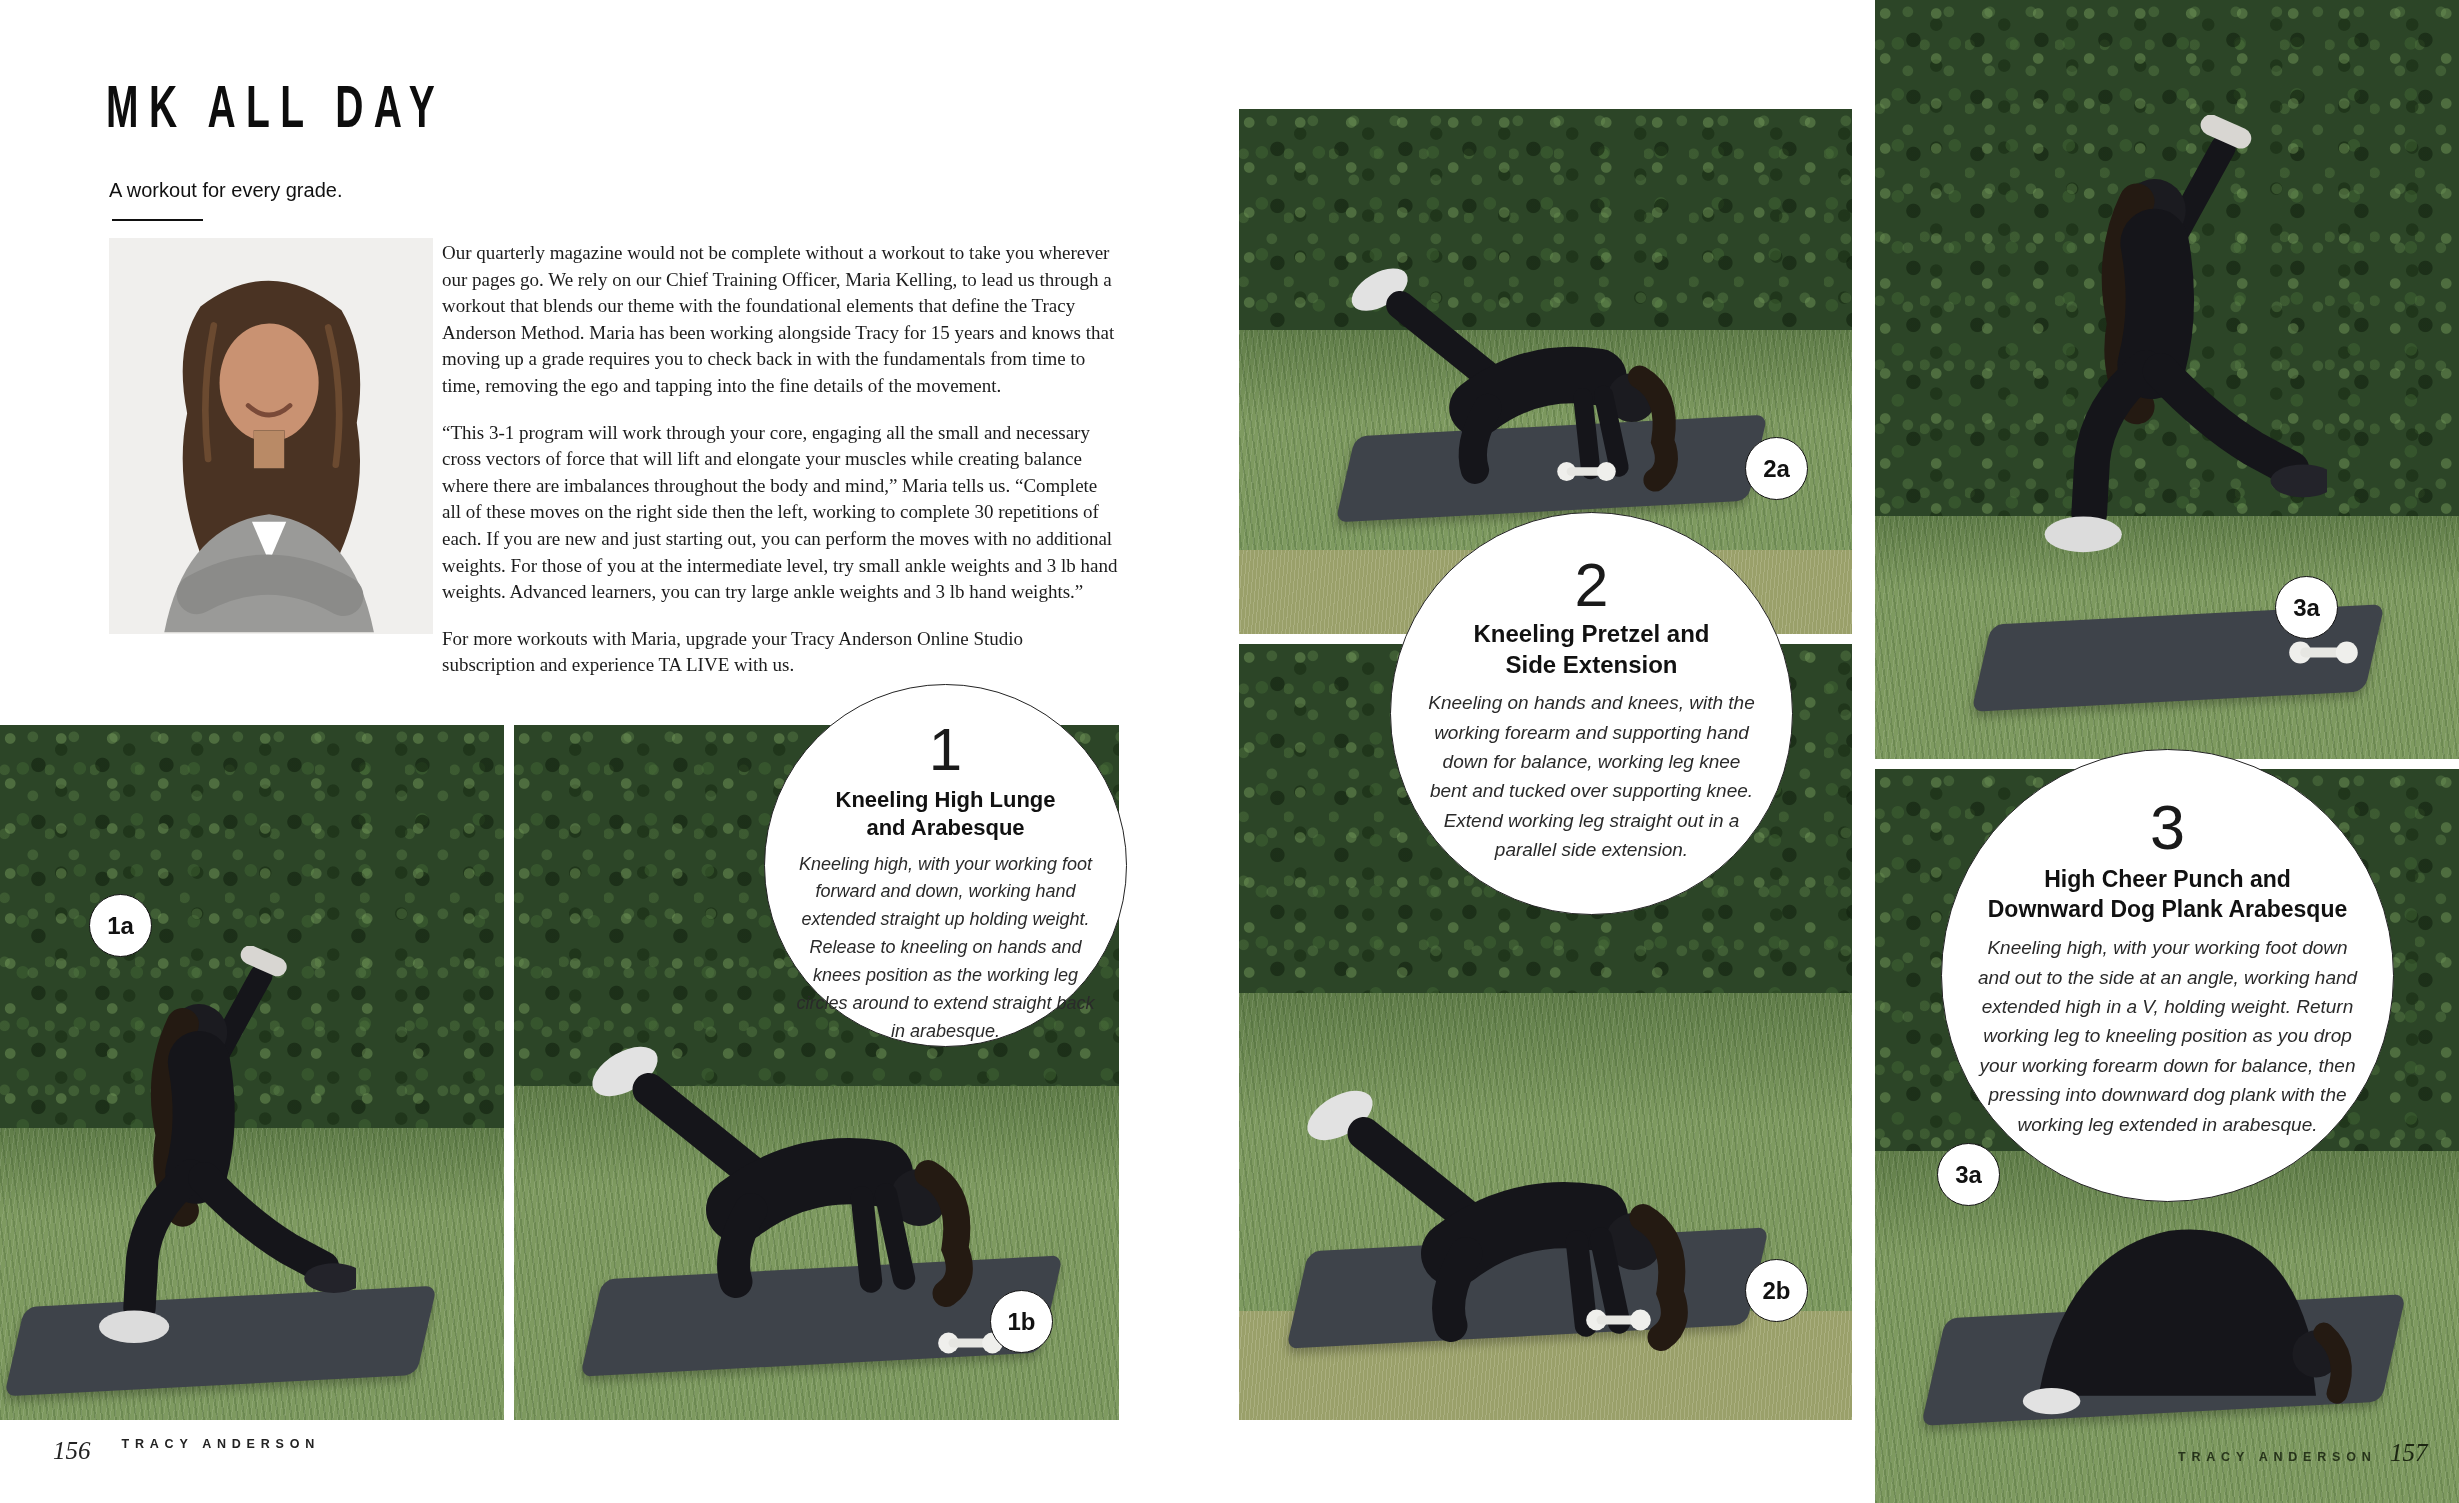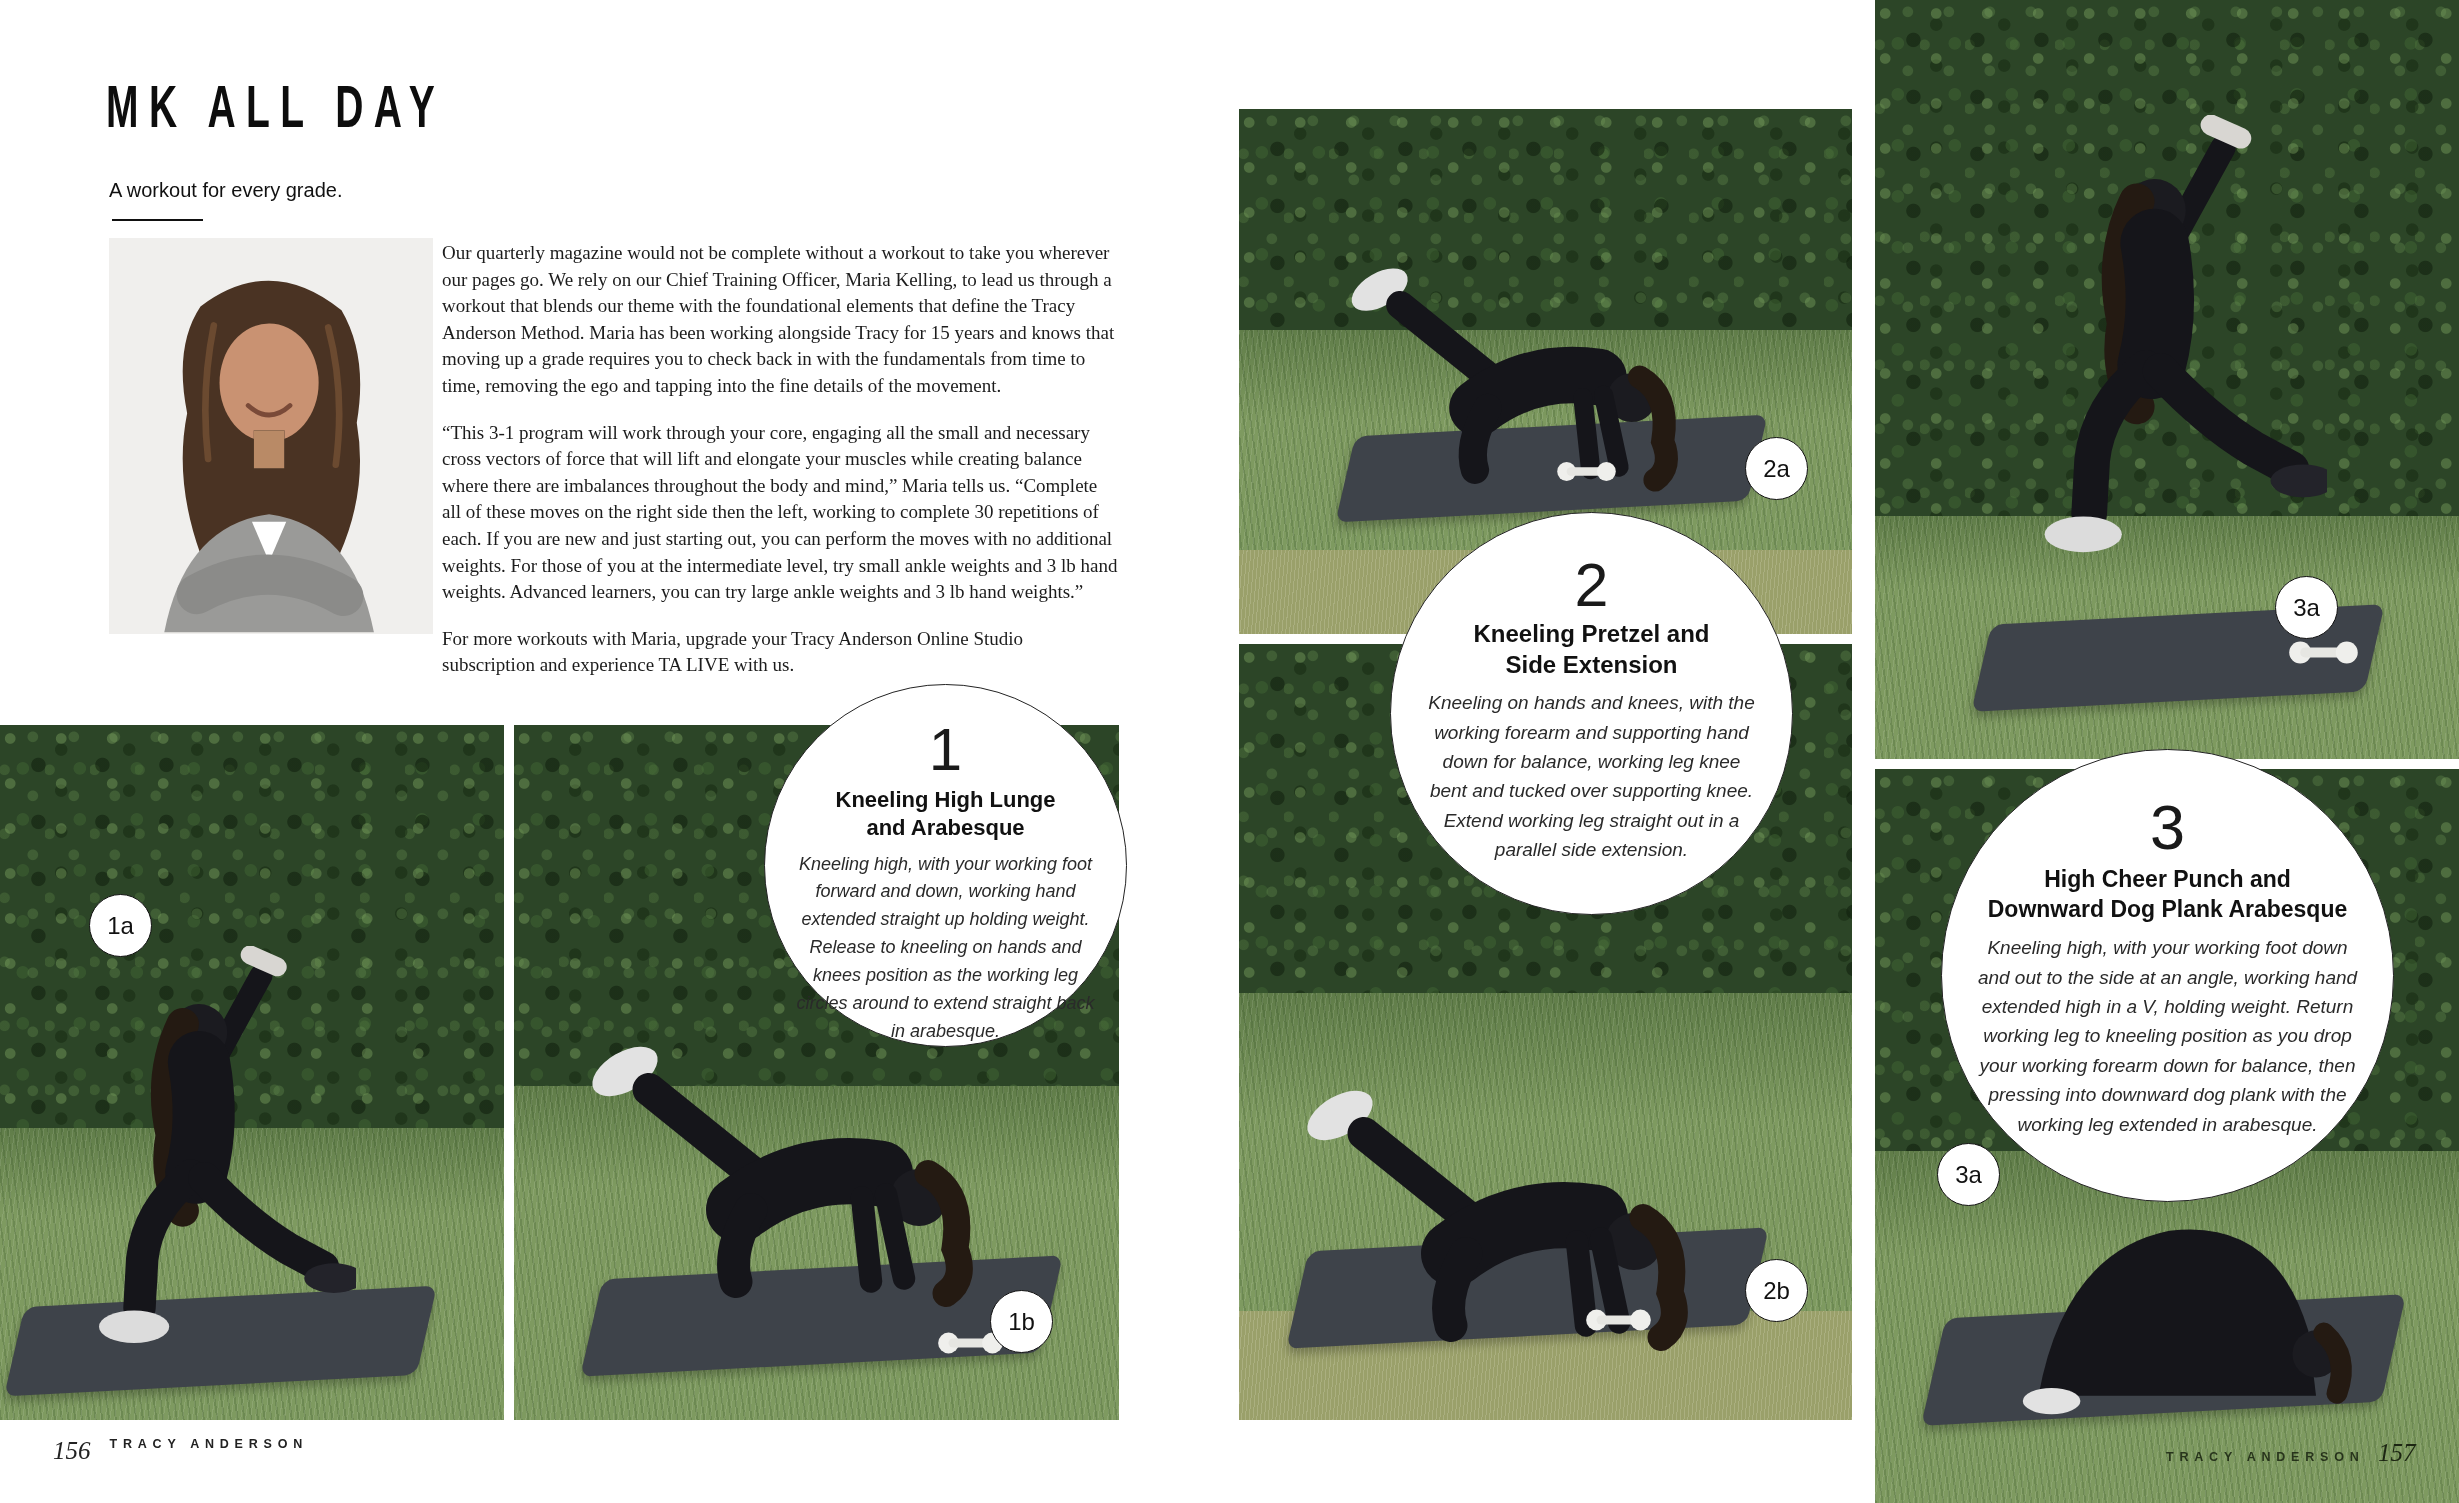--- a/index.html
+++ b/index.html
@@ -22,21 +22,21 @@
       repeating-linear-gradient(82deg, rgba(30,60,20,.18) 0 1.9px, transparent 1.9px 6.7px),
       linear-gradient(to bottom, rgba(40,70,30,.35), rgba(0,0,0,0) 30%);}
   .dry{position:absolute;left:0;right:0;bottom:0;background-color:#9aa06a;
     background-image:repeating-linear-gradient(95deg, rgba(255,255,240,.16) 0 1px, transparent 1px 3.8px);}
   .mat{position:absolute;background:#3e434a;border-radius:11.5px;
        transform:rotate(-3deg) skewX(-16deg);box-shadow:0 5.8px 9.6px rgba(0,0,0,.25);}
   .fig{position:absolute;}
   
   .badge{position:absolute;width:61px;height:61px;border-radius:50%;background:#ffffff;
          border:1.9px solid #111;display:flex;align-items:center;justify-content:center;
-         font-weight:400;font-size:24px;color:#111;z-index:6;}
+         font-weight:700;font-size:24px;color:#111;z-index:6;}
   
   .callout{position:absolute;border-radius:50%;background:#ffffff;border:1.9px solid #222;
            display:flex;flex-direction:column;align-items:center;text-align:center;z-index:5;
            box-sizing:border-box;}
   .callout-number{font-weight:400;color:#1a1a1a;line-height:1;}
   .callout-title{font-weight:700;color:#111;line-height:1.3;}
   .callout-desc{font-style:italic;color:#2a2a2a;line-height:1.55;}
   #callout-1{left:764px;top:684px;width:363px;height:363px;padding:33px 29px;}
   #callout-1 .callout-number{font-size:60px;margin-top:1.9px;}
   #callout-1 .callout-title{font-size:22px;margin-top:5.8px;}
@@ -63,21 +63,21 @@
   .rule{position:absolute;left:112px;top:219px;width:91px;height:1.9px;background:#111;}
   .portrait{position:absolute;left:109px;top:238px;width:324px;height:396px;background:#f0efed;overflow:hidden;}
   .bodycopy{position:absolute;left:442px;top:240px;width:677px;
             font-family:"Liberation Serif",serif;font-size:19px;line-height:1.4;color:#1c1c1c;}
   .bodycopy p{margin:0 0 20px 0;}
   
   .footer-left{position:absolute;left:53px;top:1437px;display:flex;align-items:flex-start;gap:19px;}
   .footer-right{position:absolute;left:2166px;top:1439px;display:flex;align-items:baseline;gap:13.4px;
                 z-index:8;color:rgba(18,26,10,.85);}
   .folio{font-family:"Liberation Serif",serif;font-style:italic;font-size:25px;color:#222;}
-  .brand{font-size:12.5px;font-weight:700;letter-spacing:5.8px;color:#222;}
+  .brand{font-size:12.5px;font-weight:700;letter-spacing:5.8px;color:#222;margin-left:12px;}
   .footer-right .folio{color:rgba(18,26,10,.9);font-family:Liberation Serif, serif;}
   .footer-right .brand{color:rgba(18,26,10,.8);}
 </style>
 </head>
 <body>
 
 <svg width="0" height="0" style="position:absolute" aria-hidden="true">
   <defs>
     <g id="fig-kneel">
       <path d="M116 84 L150 22" stroke="#15151a" stroke-width="17" stroke-linecap="round" fill="none"></path>

